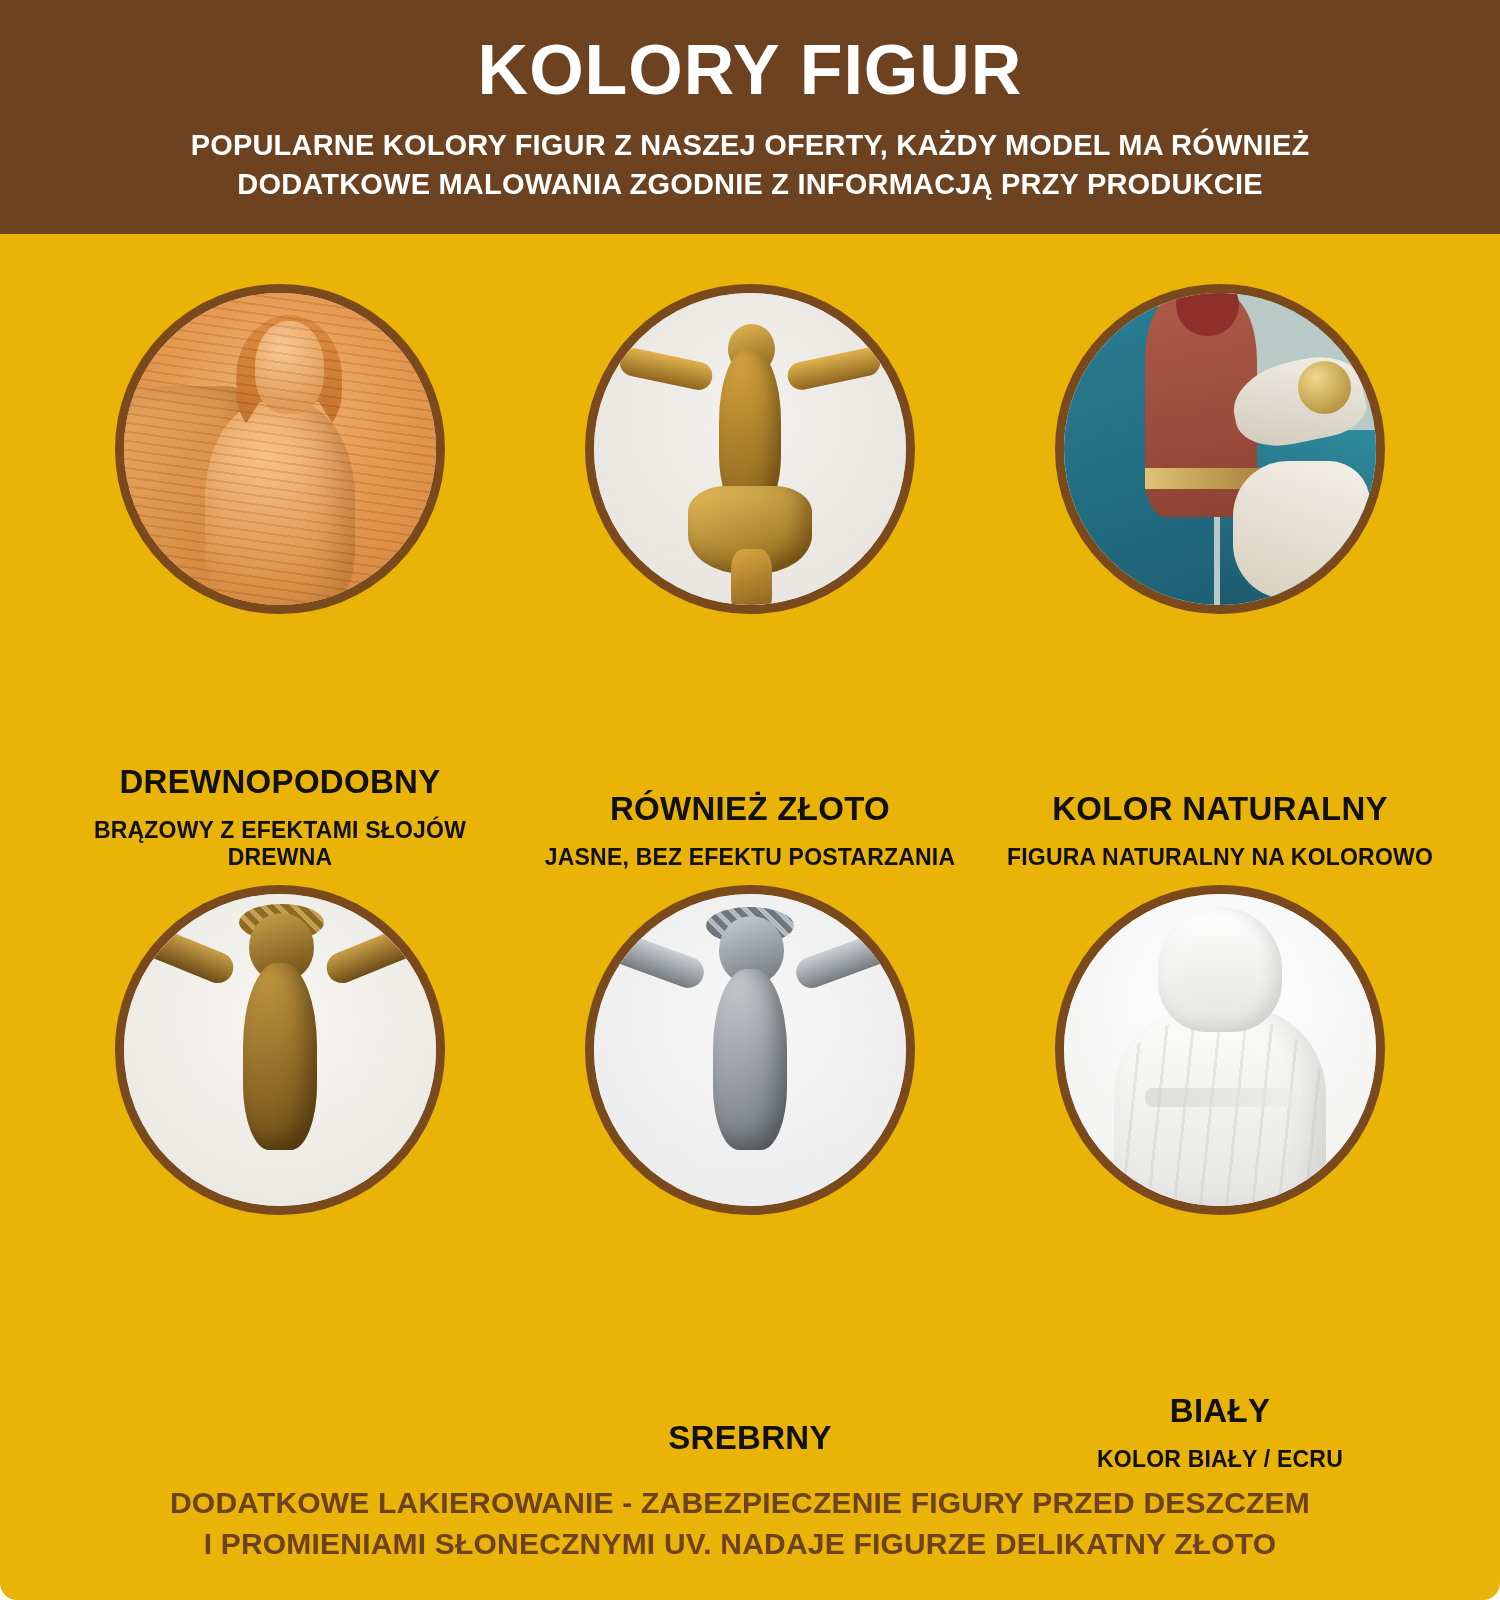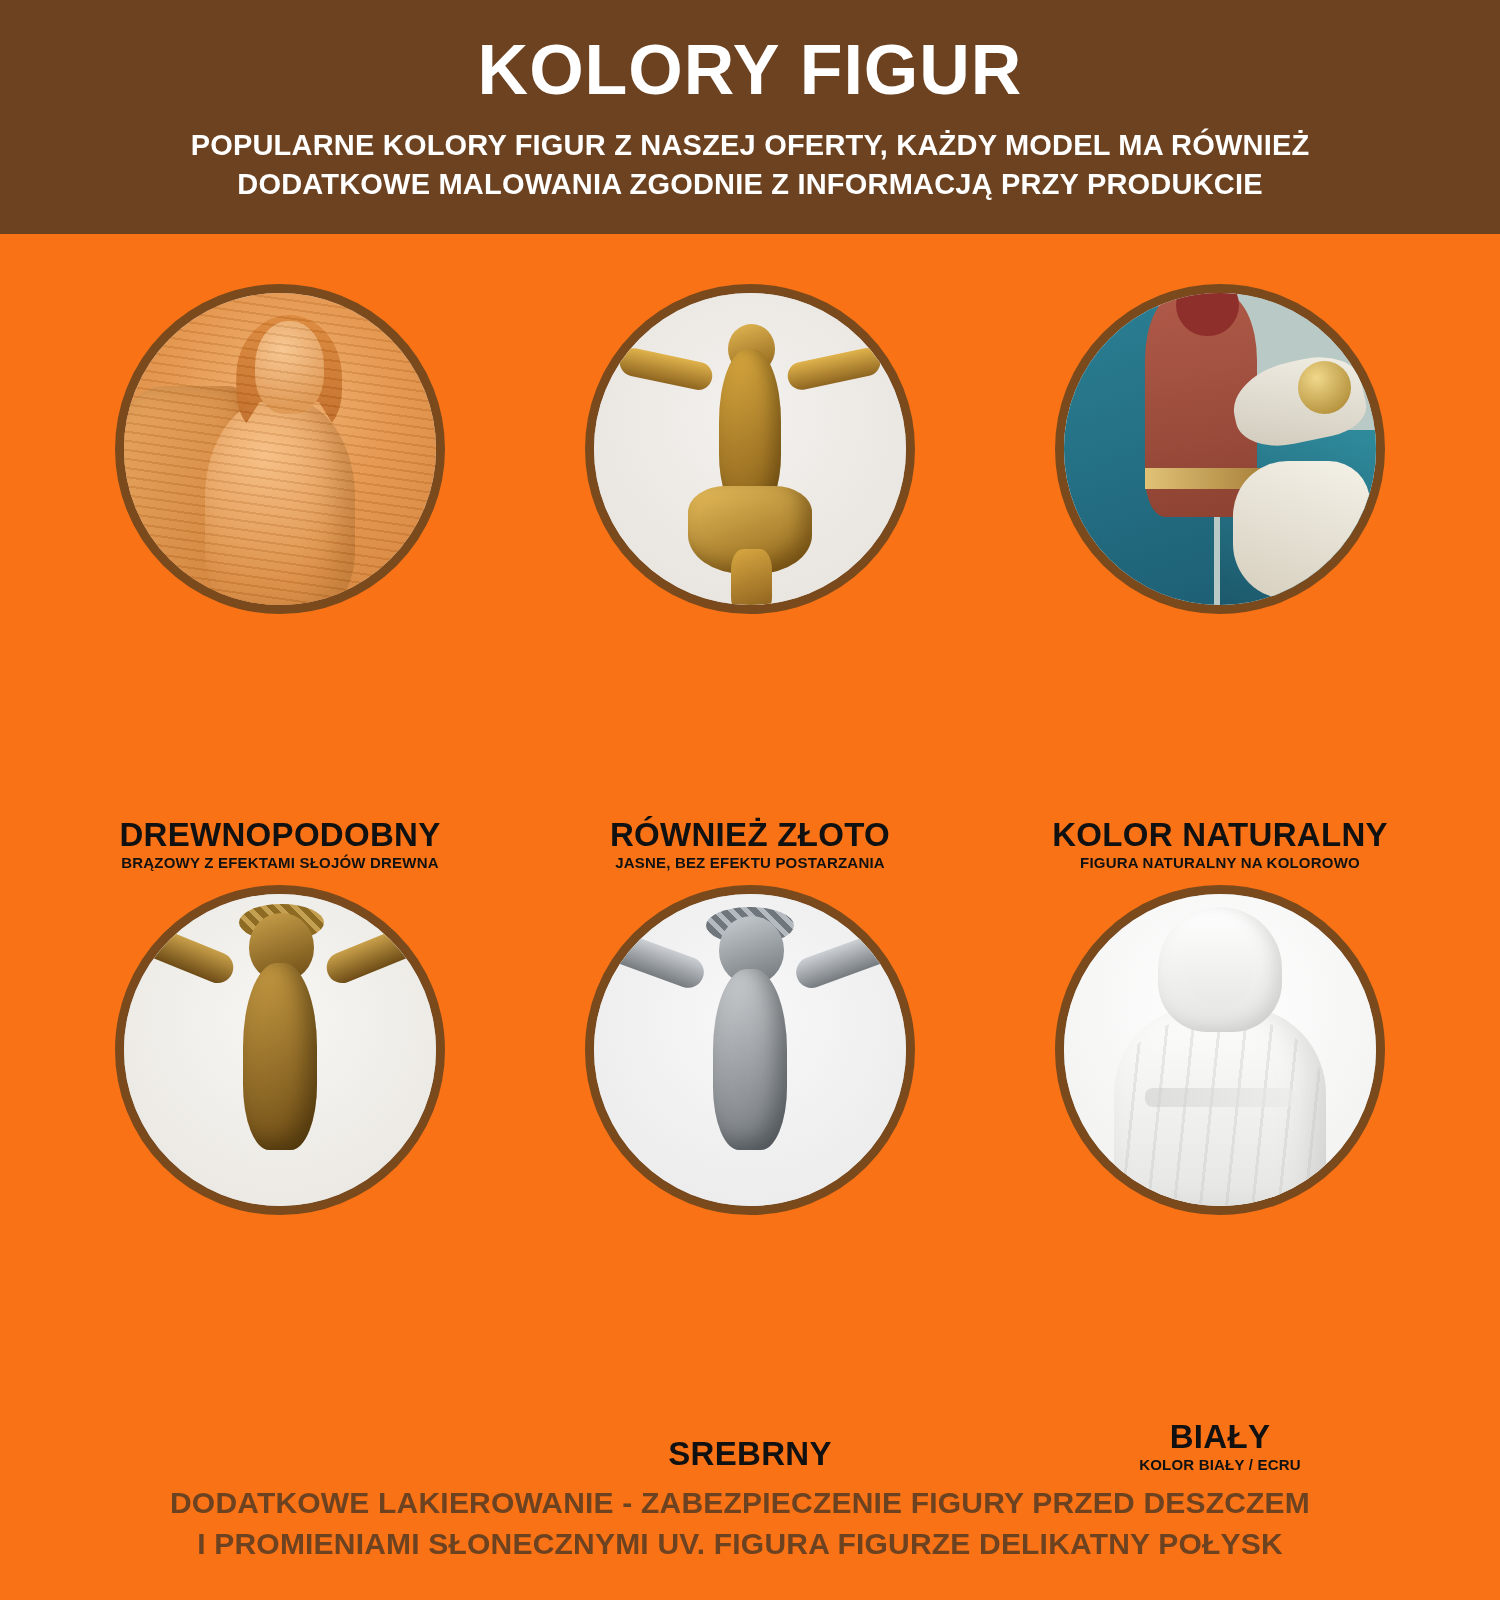--- a/index.html
+++ b/index.html
@@ -13,23 +13,24 @@
     font-family: "Liberation Sans", sans-serif;
     background: #ffffff;
     color: #1a1a1a;
     overflow: hidden;
   }
 
   .page {
     position: relative;
     width: 1500px;
     height: 1600px;
-    background: #f97316;
+    background: #eab308;
     display: flex;
     flex-direction: column;
+    border-radius: 17px;
   }
 
   
   .header {
     background: #6d4220;
     color: #ffffff;
     padding: 34px 40px 30px 40px;
     text-align: center;
   }
 
@@ -96,22 +97,22 @@
 
   .caption .name {
     font-size: 33px;
     font-weight: 800;
     letter-spacing: 0.3px;
     color: #111111;
     line-height: 1.1;
   }
 
   .caption .desc {
-    margin-top: 1px;
-    font-size: 15px;
+    margin-top: 17px;
+    font-size: 23px;
     font-weight: 700;
     color: #111111;
     letter-spacing: 0.2px;
   }
 
   
   .footer {
     padding: 10px 40px 36px 20px;
     text-align: center;
     color: #6d4220;
@@ -463,16 +464,16 @@
       <div class="caption">
         <div class="name">BIAŁY</div>
         <div class="desc">KOLOR BIAŁY / ECRU</div>
       </div>
     </div>
 
   </main>
 
   <footer class="footer">
     <span class="line">DODATKOWE LAKIEROWANIE - ZABEZPIECZENIE FIGURY PRZED DESZCZEM</span>
-    <span class="line">I PROMIENIAMI SŁONECZNYMI UV. FIGURA FIGURZE DELIKATNY POŁYSK</span>
+    <span class="line">I PROMIENIAMI SŁONECZNYMI UV. NADAJE FIGURZE DELIKATNY ZŁOTO</span>
   </footer>
 
 </div>
 
 </body></html>

